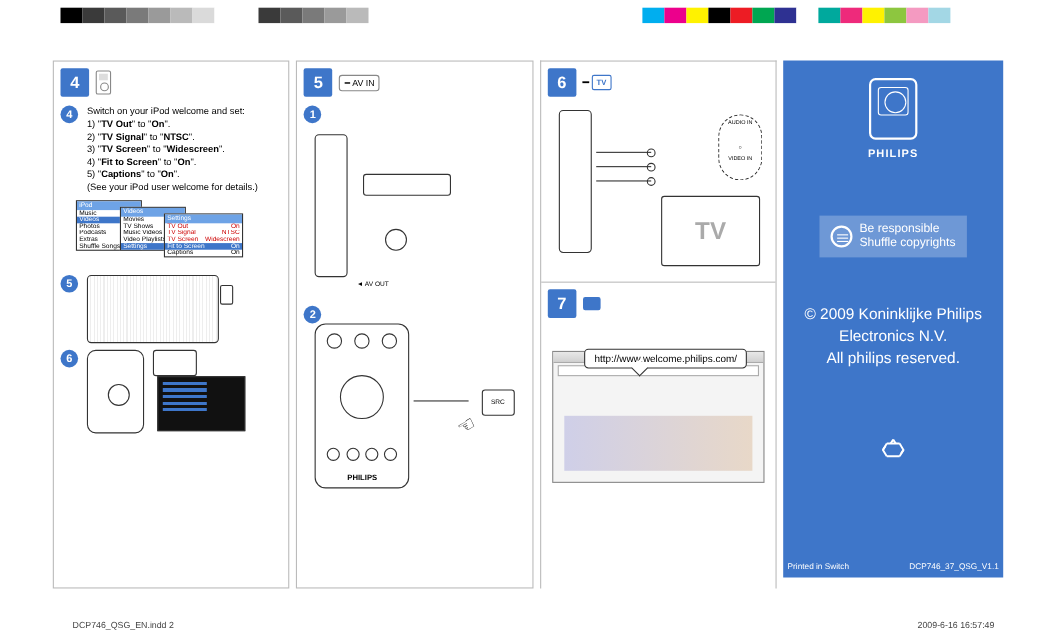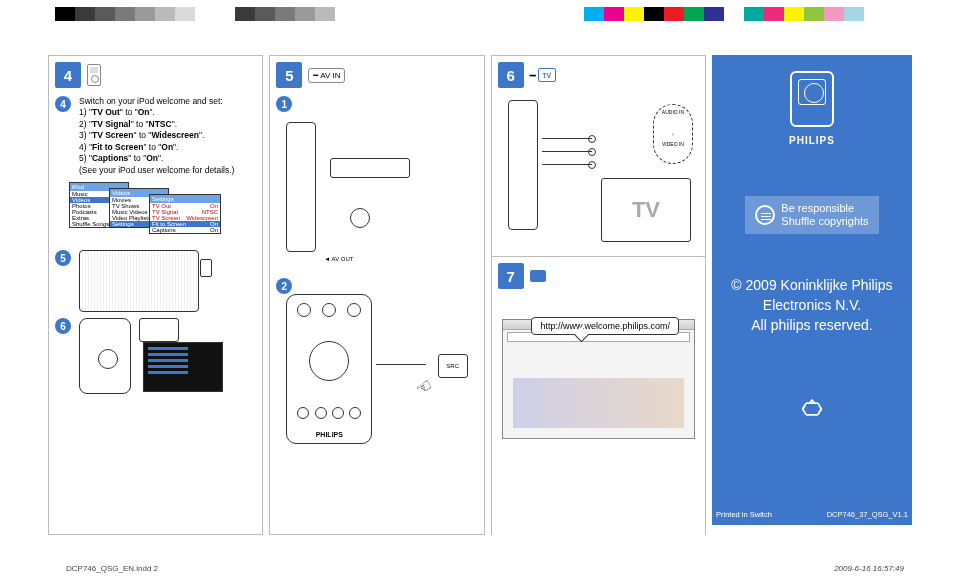--- a/index.html
+++ b/index.html
@@ -70,21 +70,21 @@
   .philips-word { font-size:10px; font-weight:bold; letter-spacing:1px; margin-bottom:30px; }
   .slogan-box { background:rgba(255,255,255,0.25); border-radius:0; padding:6px 10px; display:inline-flex; align-items:center; gap:6px; margin:20px auto; }
   .slogan-icon { width:20px; height:20px; border:2px solid #fff; border-radius:50%; position:relative; flex-shrink:0; }
   .slogan-icon::after { content:""; position:absolute; left:4px; bottom:6px; width:10px; height:1px; background:#fff; box-shadow:0 3px 0 #fff, 0 -3px 0 #fff; }
   .slogan-text { text-align:left; font-size:11px; line-height:1.2; }
   .copyright { font-size:14px; margin-top:22px; line-height:1.4; }
   .recycle { width:28px; height:28px; margin:60px auto 0 auto; position:relative; }
   .recycle svg { width:100%; height:100%; }
   .printfoot { position:absolute; bottom:6px; left:0; right:0; display:flex; justify-content:space-between; font-size:7.5px; padding:0 4px; }
   .pagefooter { position:absolute; bottom:10px; left:50px; font-size:8px; color:#444;margin-left:16px; }
-  .pagefooter.right { left:auto; right:50px;font-style:italic; }
+  .pagefooter.right { left:auto; right:50px; }
   .hand-icon { position:absolute; right:46px; top:82px; font-size:18px; transform:rotate(-30deg); }
   .avout-label { position:absolute; left:44px; bottom:6px; font-size:6px; }
   .callout-circle { position:absolute; width:20px; height:20px; border:1px solid #333; border-radius:50%; }
 </style>
 </head>
 <body>
 
 <div class="colorbars left">
     <div class="cb" style="background: rgb(0, 0, 0);"></div>
     <div class="cb" style="background: rgb(58, 58, 58);"></div>

